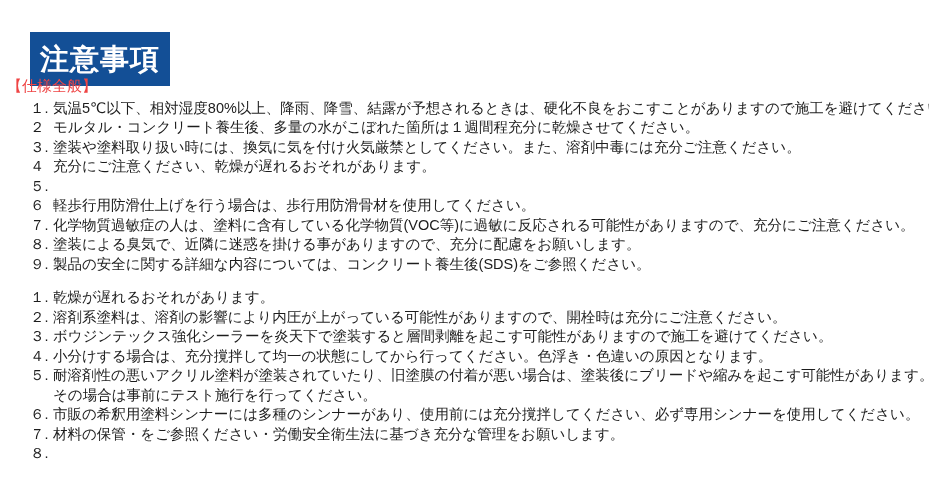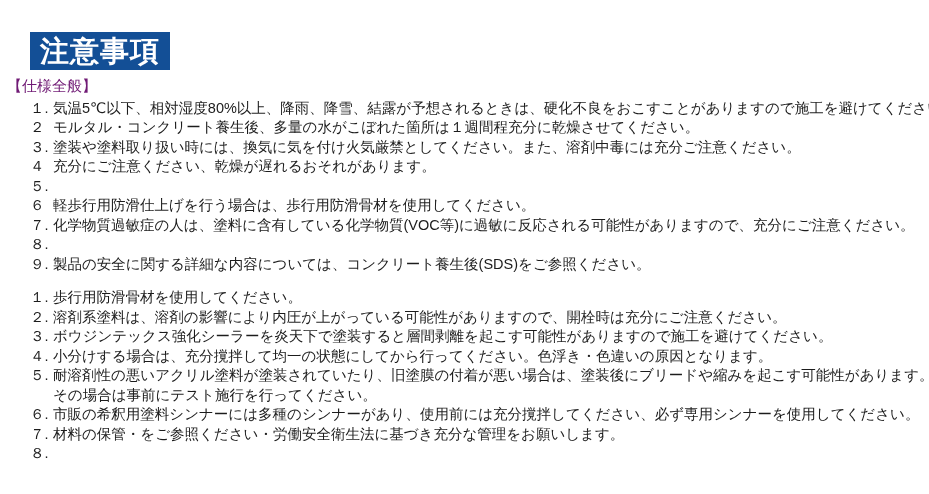--- a/index.html
+++ b/index.html
@@ -16,41 +16,41 @@
     color: #1c1c1c;
     overflow: hidden;
     box-sizing: border-box;
   }
   .title-banner {
     position: absolute;
     left: 30px;
     top: 32px;
     height: 38px;
     line-height: 38px;
-    padding: 0 10px;
+    padding: 8px 10px;
     background: #134f96;
     color: #ffffff;
     font-size: 29px;
     font-weight: bold;
     letter-spacing: 1px;
     white-space: nowrap;
   }
   .content {
     position: absolute;
     left: 7px;
     top: 76px;
     right: 6px;
   }
   .section { margin: 0 0 14px 0; }
   .section-heading {
     margin: 0 0 3px 0;
     font-size: 15px;
     font-weight: normal;
     line-height: 19.5px;
-    color: #701a75;
+    color: #ef4444;
   }
   ol.items {
     list-style: none;
     margin: 0;
     padding: 0 0 0 23px;
   }
   li.item {
     display: flex;
     align-items: flex-start;
     font-size: 14.5px;
@@ -103,34 +103,35 @@
     <span class="text">軽歩行用防滑仕上げを行う場合は、歩行用防滑骨材を使用してください。</span>
   </li>
 
   <li class="item">
     <span class="marker">７.</span>
     <span class="text">化学物質過敏症の人は、塗料に含有している化学物質(VOC等)に過敏に反応される可能性がありますので、充分にご注意ください。</span>
   </li>
 
   <li class="item">
     <span class="marker">８.</span>
+    <span class="text">塗装による臭気で、近隣に迷惑を掛ける事がありますので、充分に配慮をお願いします。</span>
   </li>
 
   <li class="item">
     <span class="marker">９.</span>
     <span class="text">製品の安全に関する詳細な内容については、コンクリート養生後(SDS)をご参照ください。</span>
   </li>
 </ol>
   </section>
 
   <section class="section">
     <ol class="items">
   <li class="item">
     <span class="marker">１.</span>
-    <span class="text">歩行用防滑骨材を使用してください。</span>
+    <span class="text">乾燥が遅れるおそれがあります。</span>
   </li>
 
   <li class="item">
     <span class="marker">２.</span>
     <span class="text">溶剤系塗料は、溶剤の影響により内圧が上がっている可能性がありますので、開栓時は充分にご注意ください。</span>
   </li>
 
   <li class="item">
     <span class="marker">３.</span>
     <span class="text">ボウジンテックス強化シーラーを炎天下で塗装すると層間剥離を起こす可能性がありますので施工を避けてください。</span>

